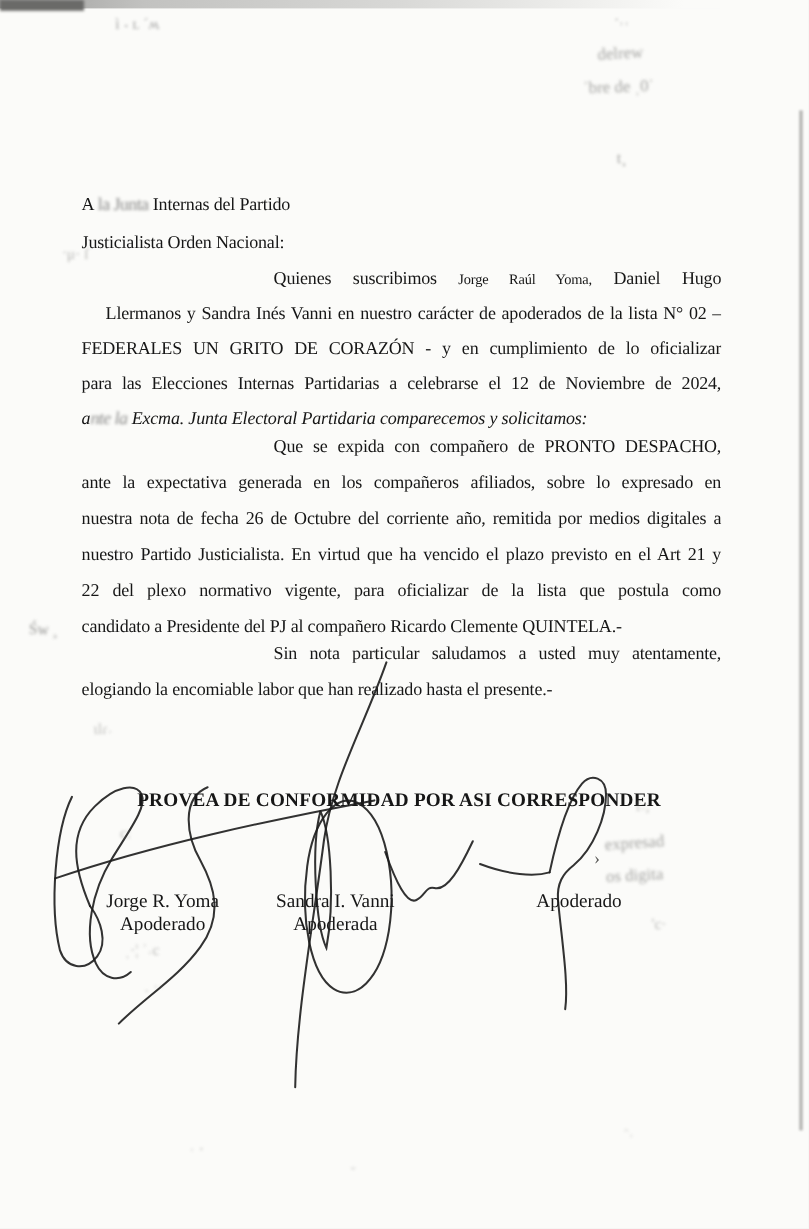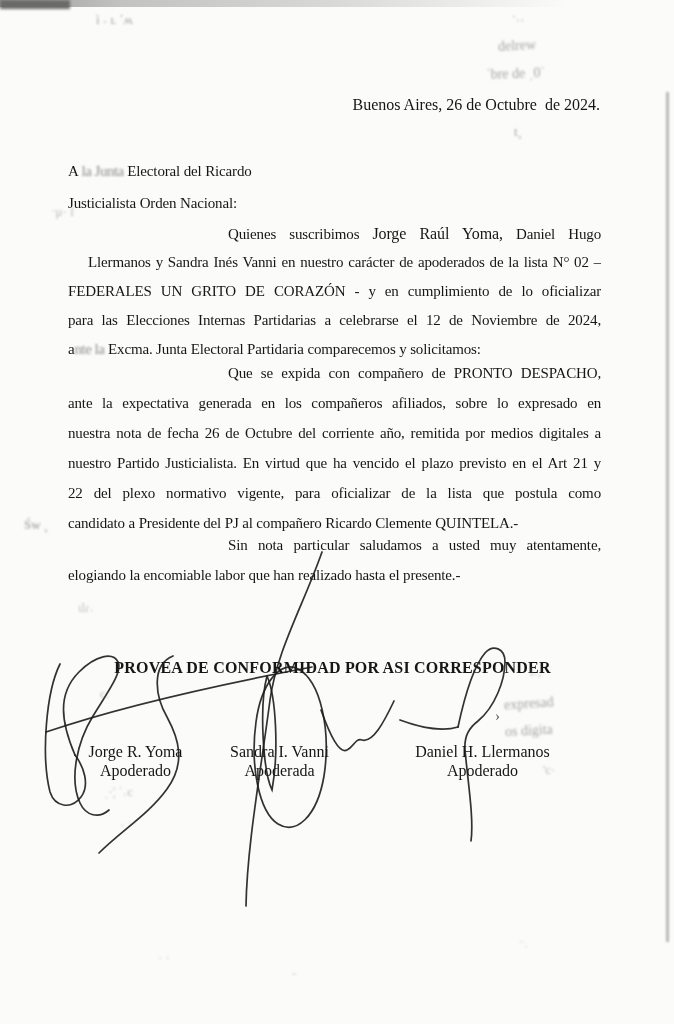--- a/index.html
+++ b/index.html
@@ -14,21 +14,21 @@
     filter:blur(.6px);}
   .edge-top-blob{position:absolute;left:0;top:0;width:70px;height:9px;background:#6a6a68;filter:blur(1.5px);}
   .edge-right{position:absolute;left:666px;top:92px;width:3px;height:850px;background:#b8b8b6;filter:blur(.8px);}
   
   .date{position:absolute;top:96px;right:74px;font-size:16px;white-space:pre;}
   .para{position:absolute;left:68px;top:0;width:533px;height:0;}
   .line{position:absolute;left:0;right:0;height:30px;overflow:hidden;font-size:15px;letter-spacing:-0.15px;}
   .jline{text-align:justify;text-align-last:justify;}
   .lastline{text-align:left;}
   .smudge{filter:blur(1.2px);opacity:.5;letter-spacing:-.5px;}
-  .small{font-size:16px;}
+  .small{font-size:12px;}
   .closing{position:absolute;left:100px;top:659px;width:465px;text-align:center;
     font-size:16px;font-weight:600;letter-spacing:.2px;}
   .sig{position:absolute;top:742px;text-align:center;font-size:16px;line-height:19px;}
   .sig1{left:68px;width:135px;}
   .sig2{left:212px;width:135px;}
   .sig3{left:405px;width:155px;}
   
   .sigsvg{position:absolute;left:0;top:0;width:674px;height:1024px;pointer-events:none;}
   .sigsvg path{fill:none;stroke:#1c1c1c;stroke-width:1.7;stroke-linecap:round;opacity:.9;}
   
@@ -55,33 +55,32 @@
 </style>
 </head>
 <body>
 
 <div class="page">
 
   <div class="edge-top"></div>
   <div class="edge-top-blob"></div>
   <div class="edge-right"></div>
 
-  <div class="date">Buenos Aires, 26 de Octubre  de 2024.</div>
 
   <div class="para">
-      <div class="line" style="top: 155px; line-height: 32px; height: 32px;"><span>A </span><span class="smudge">la Junta</span><span> Electoral del Ricardo</span></div>
+      <div class="line" style="top: 155px; line-height: 32px; height: 32px;"><span>A </span><span class="smudge">la Junta</span><span> Internas del Partido</span></div>
       <div class="line" style="top: 187px; line-height: 32px; height: 32px;"><span>Justicialista Orden Nacional:</span></div>
     </div>
 
   <div class="para">
       <div class="line jline" style="padding-left: 160px; top: 219px; line-height: 29px; height: 29px;"><span>Quienes suscribimos </span><span class="small">Jorge Raúl Yoma,</span><span> Daniel Hugo</span></div>
       <div class="line jline" style="top: 248px; line-height: 29px; height: 29px; margin-left: 20px;"><span>Llermanos y Sandra Inés Vanni en nuestro carácter de apoderados de la lista N° 02 –</span></div>
       <div class="line jline" style="top: 277px; line-height: 29px; height: 29px;"><span>FEDERALES UN GRITO DE CORAZÓN - y en cumplimiento de lo oficializar</span></div>
       <div class="line jline" style="top: 306px; line-height: 29px; height: 29px;"><span>para las Elecciones Internas Partidarias a celebrarse el 12 de Noviembre de 2024,</span></div>
-      <div class="line lastline" style="top: 335px; line-height: 29px; height: 29px;"><span>a</span><span class="smudge">nte la</span><span> Excma. Junta Electoral Partidaria comparecemos y solicitamos:</span></div>
+      <div class="line lastline" style="top: 335px; line-height: 29px; height: 29px; font-style: italic;"><span>a</span><span class="smudge">nte la</span><span> Excma. Junta Electoral Partidaria comparecemos y solicitamos:</span></div>
     </div>
 
   <div class="para">
       <div class="line jline" style="padding-left: 160px; top: 358px; line-height: 30px; height: 30px;"><span>Que se expida con compañero de PRONTO DESPACHO,</span></div>
       <div class="line jline" style="top: 388px; line-height: 30px; height: 30px;"><span>ante la expectativa generada en los compañeros afiliados, sobre lo expresado en</span></div>
       <div class="line jline" style="top: 418px; line-height: 30px; height: 30px;"><span>nuestra nota de fecha 26 de Octubre del corriente año, remitida por medios digitales a</span></div>
       <div class="line jline" style="top: 448px; line-height: 30px; height: 30px;"><span>nuestro Partido Justicialista. En virtud que ha vencido el plazo previsto en el Art 21 y</span></div>
       <div class="line jline" style="top: 478px; line-height: 30px; height: 30px;"><span>22 del plexo normativo vigente, para oficializar de la lista que postula como</span></div>
       <div class="line lastline" style="top: 508px; line-height: 30px; height: 30px;"><span>candidato a Presidente del PJ al compañero Ricardo Clemente QUINTELA.-</span></div>
     </div>
@@ -95,21 +94,20 @@
 
   <div class="sig sig1">
     <div>Jorge R. Yoma</div>
     <div>Apoderado</div>
   </div>
   <div class="sig sig2">
     <div>Sandra I. Vanni</div>
     <div>Apoderada</div>
   </div>
   <div class="sig sig3">
-    <div>Daniel H. Llermanos</div>
     <div>Apoderado</div>
   </div>
 
   <svg class="sigsvg" viewBox="0 0 674 1024">
     <g>
       <path d="M 60 664 C 46 692 41 756 50 792 C 55 807 71 810 81 797 C 90 785 84 767 75 755"></path>
       <path d="M 75 755 C 61 722 57 694 79 672 C 96 655 113 652 118 662 C 123 672 107 693 93 716 C 77 742 69 779 80 803 C 86 816 99 819 109 810"></path>
       <path d="M 173 656 C 151 665 155 696 167 717 C 179 739 186 763 167 789 C 149 814 121 831 99 853"></path>
       <path d="M 46 732 C 128 704 222 684 312 667"></path>
     </g>

